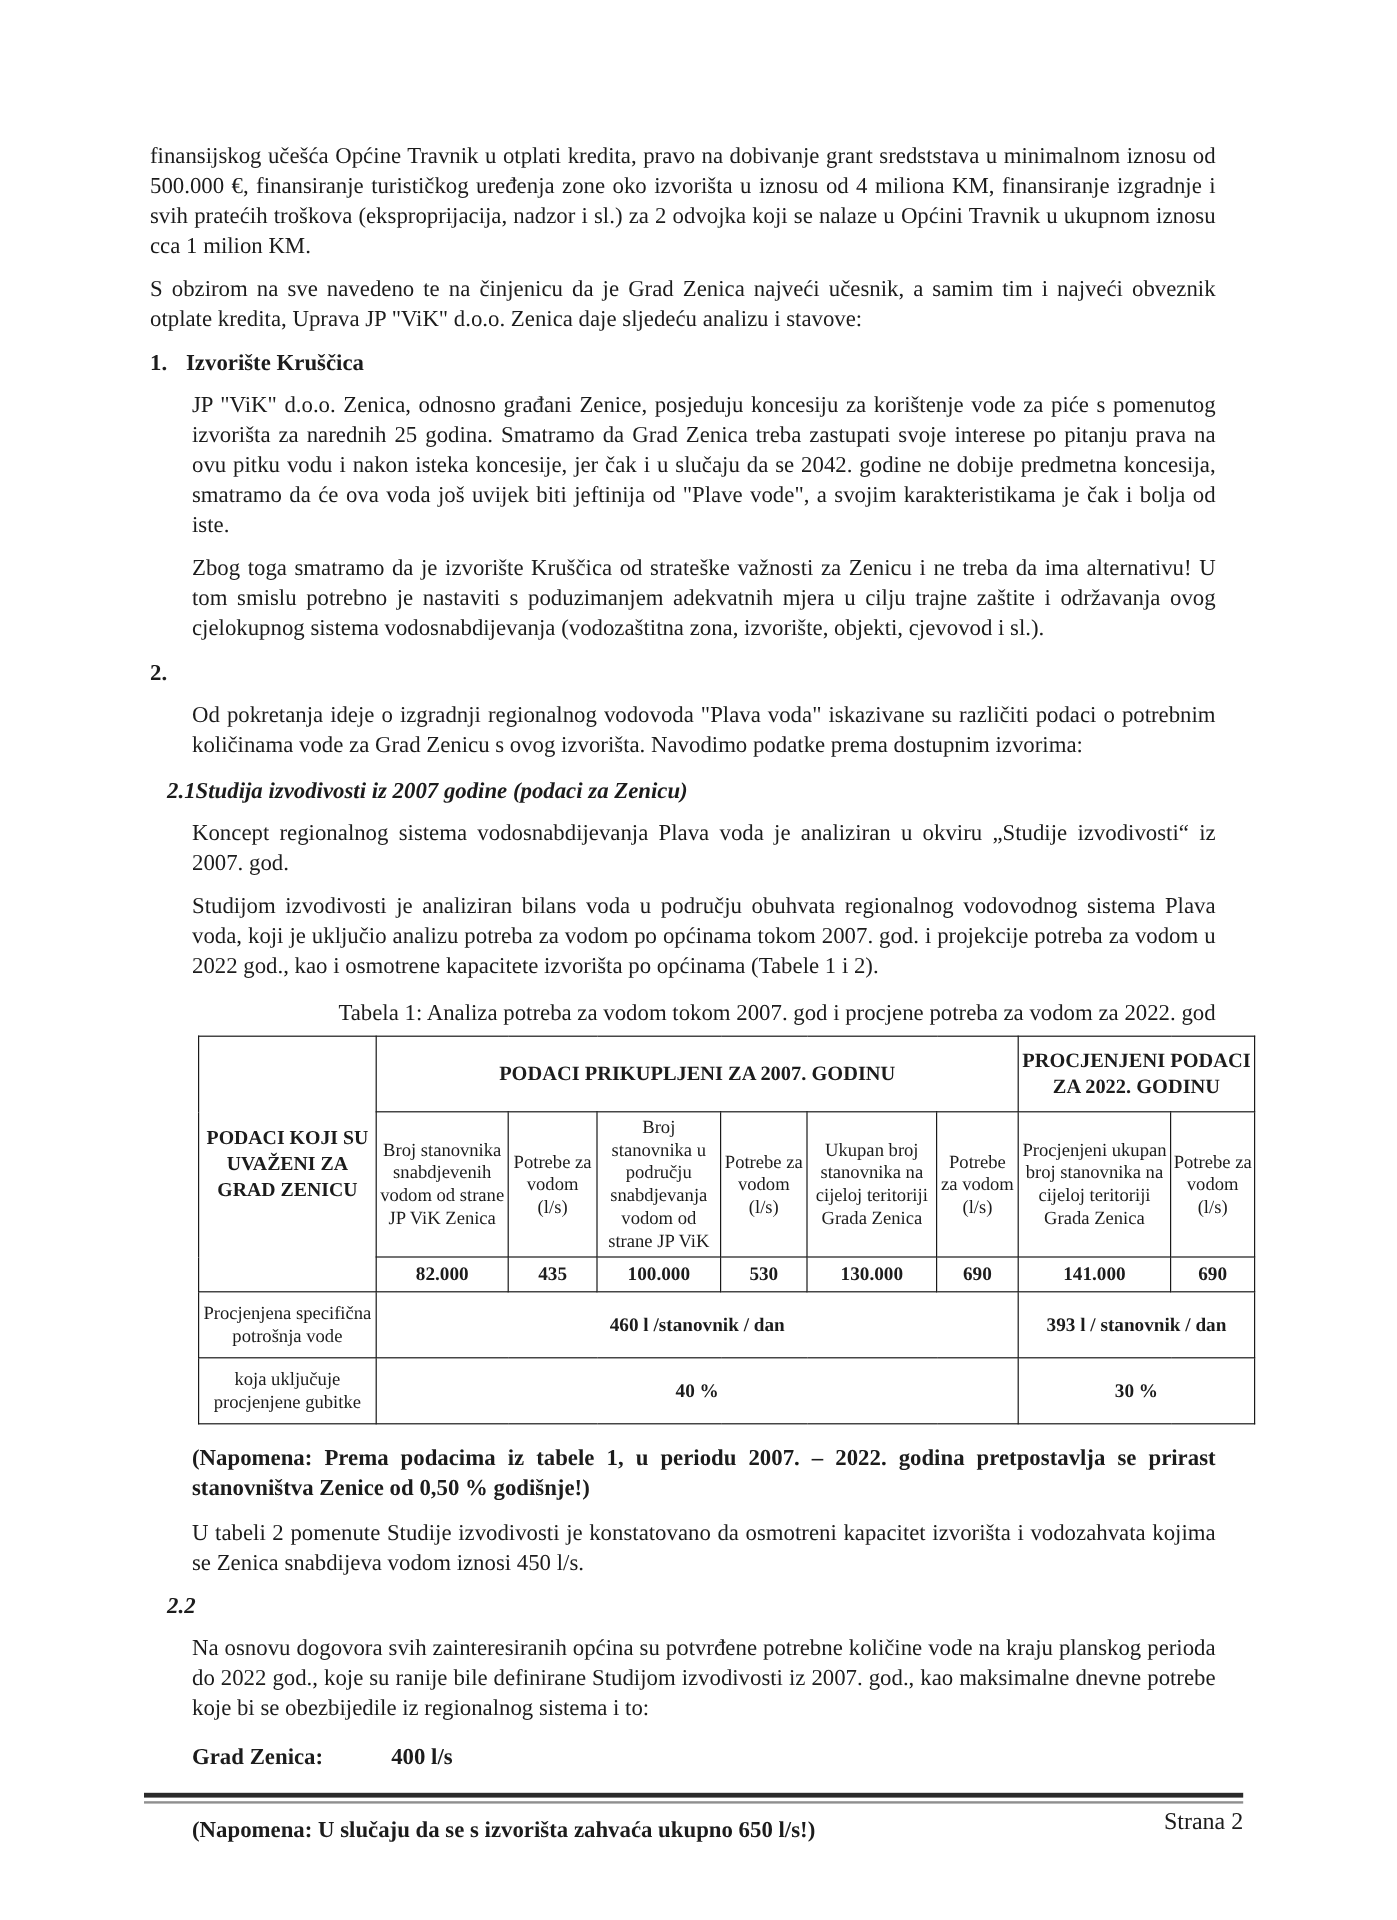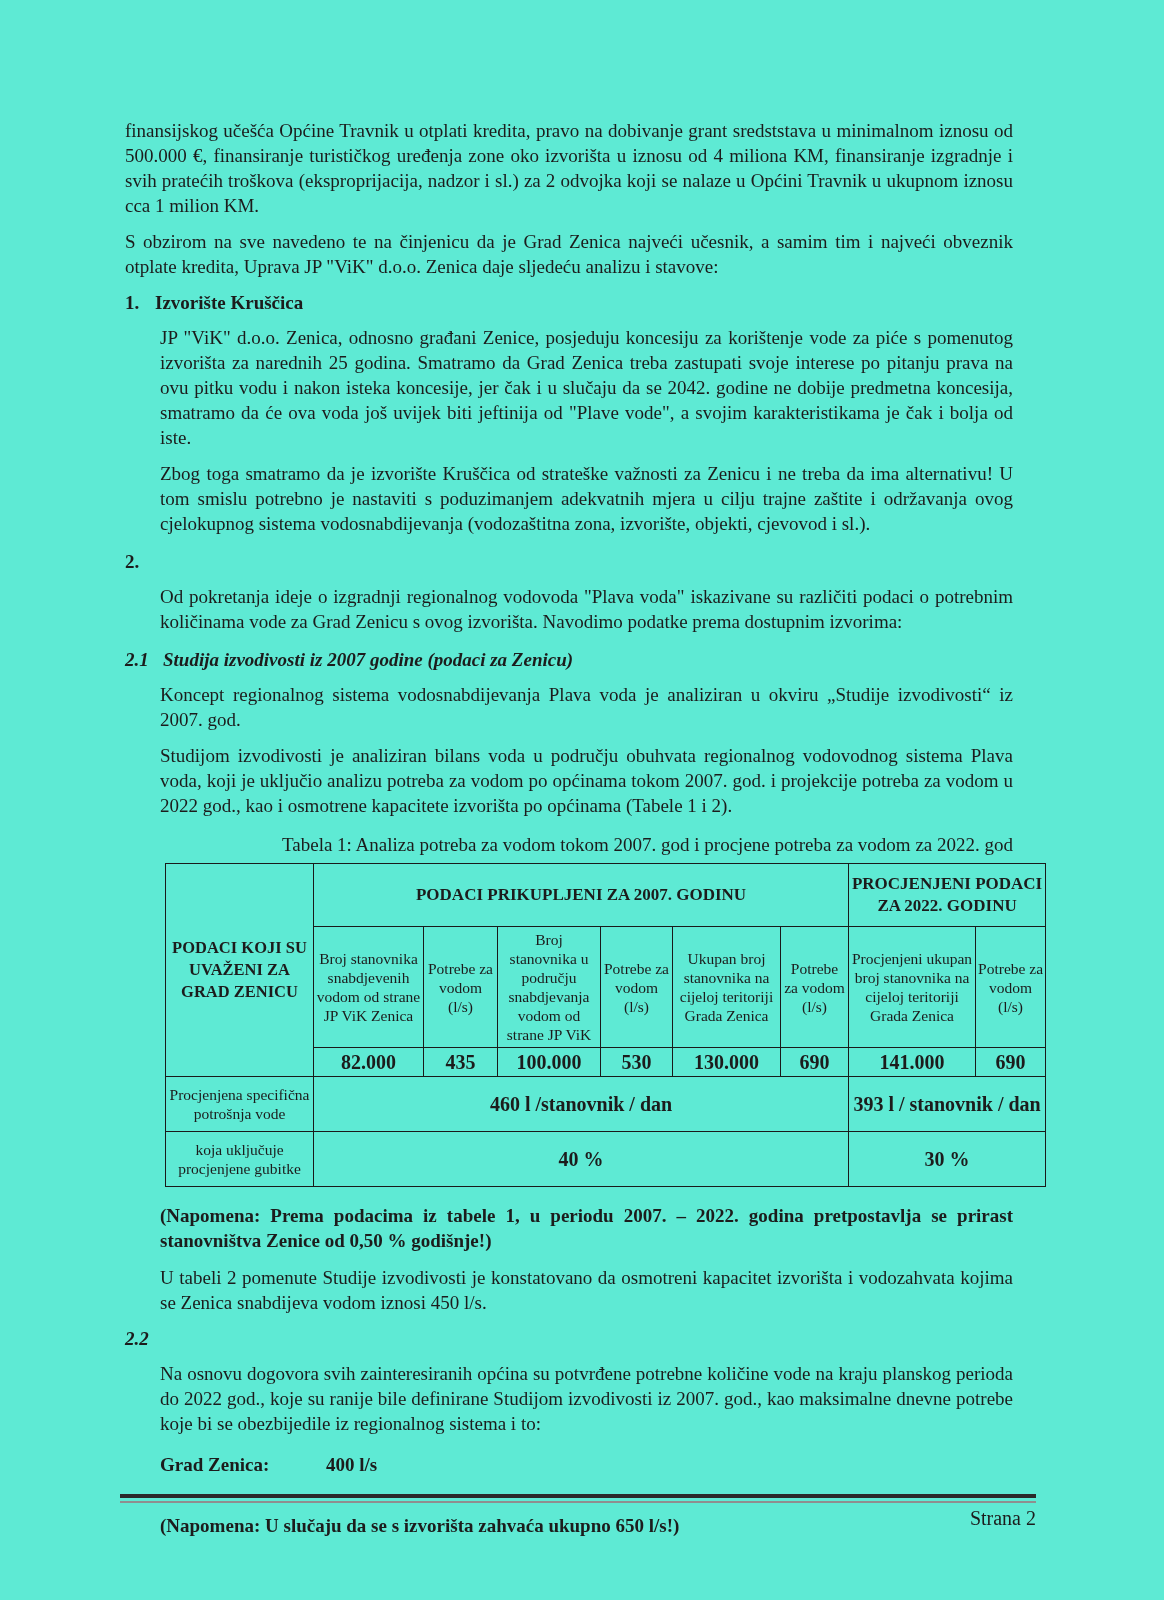--- a/index.html
+++ b/index.html
@@ -1,42 +1,42 @@
 <!DOCTYPE html>
 <html lang="bs"><head>
 <meta charset="utf-8">
 <style>
   html, body { margin: 0; padding: 0; background: #e8e8e8; }
   .page {
     position: relative;
     width: 1164px;
     height: 1600px;
     margin: 0 auto;
-    background: #5eead4;
+    background: #ffffff;
     color: #1c1c1c;
     font-family: "Liberation Serif", "DejaVu Serif", serif;
     font-size: 19px;
     line-height: 25px;
     overflow: hidden;
   }
   .content {
     position: absolute;
     top: 118px;
     left: 125px;
     width: 888px;
   }
   p { margin: 0 0 11px 0; text-align: justify; }
   .indented { margin-left: 35px; }
   .heading {
     font-weight: bold;
     margin: 4px 0 10px 0;
     display: flex;
   }
   .heading .hnum { flex: 0 0 30px; }
-  .heading.sub { font-style: italic; }
+  .heading.sub { font-style: italic; text-align: right; }
   .heading.sub .hnum { flex: 0 0 38px; }
   .note {
     font-weight: bold;
     margin: 2px 0 12px 35px;
     text-align: justify;
   }
   .table-caption {
     margin: 4px 0 6px 40px;
     text-align: right;
   }
@@ -62,32 +62,32 @@
   }
   table.t1 td.group {
     font-weight: bold;
     font-size: 17px;
     height: 56px;
     line-height: 22px;
   }
   table.t1 tr.colhead-row td { height: 108px; }
   table.t1 tr.values-row td {
     font-weight: bold;
-    font-size: 20px;
+    font-size: 16px;
     height: 24px;
     padding: 2px;
   }
   table.t1 td.rowlabel {
     font-weight: normal;
     font-size: 15.5px;
     height: 48px;
   }
   table.t1 td.spanval {
     font-weight: bold;
-    font-size: 20px;
+    font-size: 16px;
   }
   .grad-line {
     margin: 16px 0 16px 35px;
     font-weight: bold;
   }
   .grad-underline {
     display: inline-block;
     border-bottom: 2.5px solid #161616;
     padding-bottom: 18px;
   }

